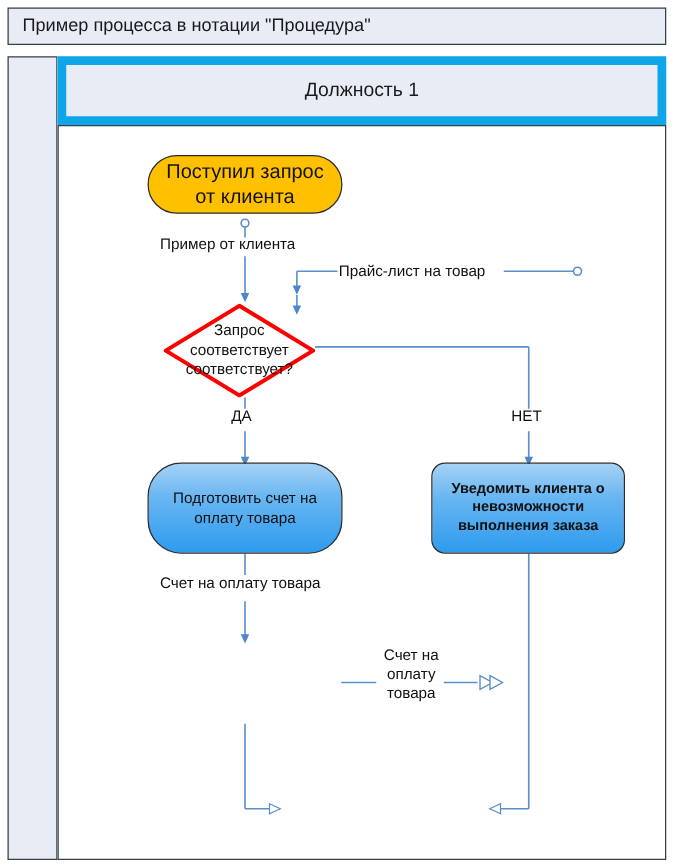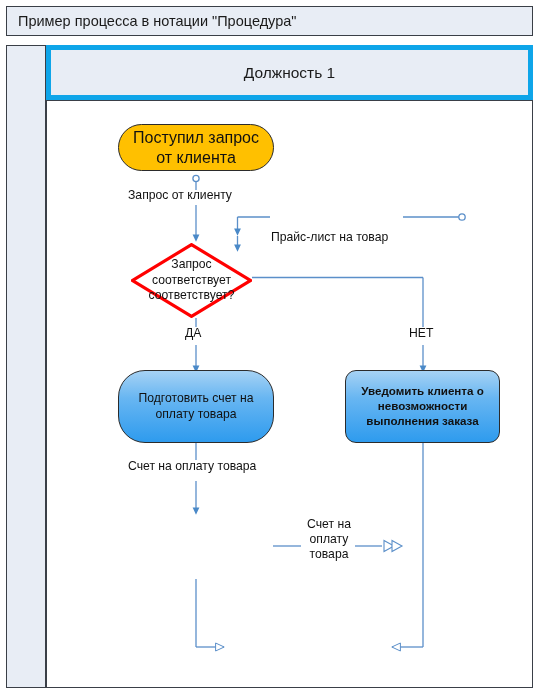--- a/index.html
+++ b/index.html
@@ -21,21 +21,21 @@
   .title-bar span{
     font-size:14.5px;color:#1a1a1a;padding-left:11px;white-space:nowrap;
   }
 
   .lane-left{
     position:absolute;left:6px;top:45px;width:40px;height:643px;
     background:#E8EDF5;border:1px solid #3A3F47;box-sizing:border-box;
   }
   .lane-header{
     position:absolute;left:46px;top:45px;width:487px;height:55px;
-    background:#E8EDF5;border:5px solid #0ea5e9;box-sizing:border-box;
+    background:#E8EDF5;border:7px solid #0ea5e9;box-sizing:border-box;
     display:flex;align-items:center;justify-content:center;
   }
   .lane-header span{font-size:15.5px;color:#1a1a1a;}
   .lane-body{
     position:absolute;left:46px;top:100px;width:487px;height:588px;
     background:#ffffff;border:1px solid #3A3F47;box-sizing:border-box;
   }
 
   
   #wires{position:absolute;left:0;top:0;width:547px;height:694px;
@@ -148,23 +148,23 @@
   <div class="shape process" style="left:118px;top:370px;width:156px;height:73px;border-radius:27px;">
     <div class="txt">Подготовить счет на оплату товара</div>
   </div>
 
   <div class="shape process bold" style="left:345px;top:370px;width:155px;height:73px;">
     <div class="txt">Уведомить клиента о невозможности выполнения заказа</div>
   </div>
 
 
 
-  <div class="lbl" style="left:128px;top:188px;">Запрос от клиенту</div>
+  <div class="lbl" style="left:128px;top:188px;">Пример от клиента</div>
 
-  <div class="lbl" style="left:271px;top:210px;margin-top:20px;">Прайс-лист на товар</div>
+  <div class="lbl" style="left:271px;top:210px;">Прайс-лист на товар</div>
 
   <div class="lbl" style="left:185px;top:326px;">ДА</div>
 
   <div class="lbl" style="left:409px;top:326px;">НЕТ</div>
 
   <div class="lbl" style="left:128px;top:459px;">Счет на оплату товара</div>
 
   <div class="lbl multi" style="left:303px;top:517px;width:52px;">Счет на оплату товара</div>
 
 </div>

